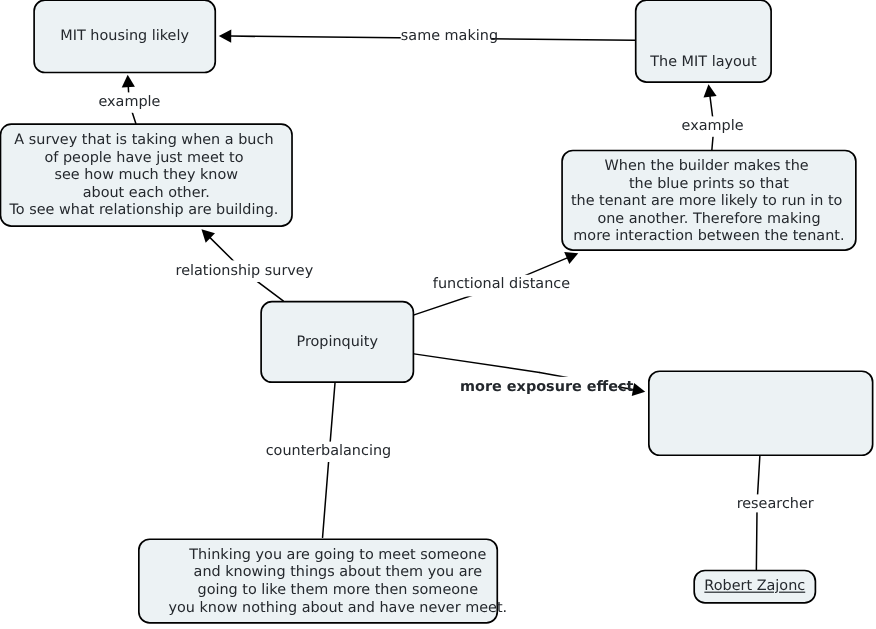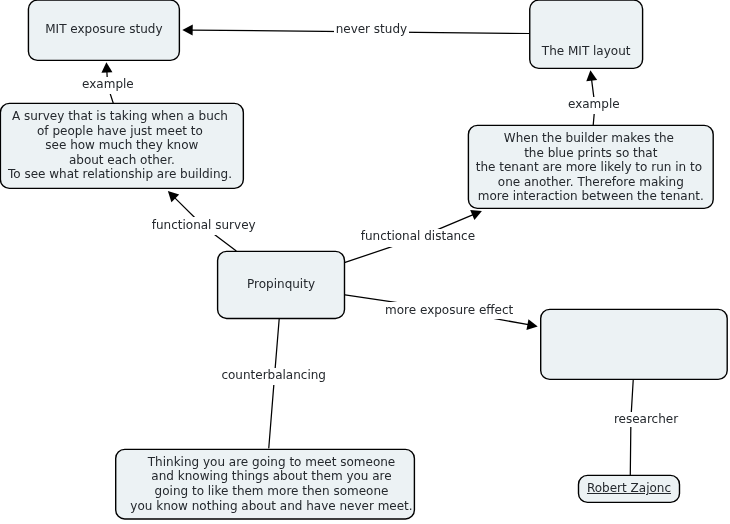--- a/index.html
+++ b/index.html
@@ -63,39 +63,39 @@
         <rect x="28.43" y="0.1" width="150.95" height="60.3" rx="9" ry="9" fill="#ecf2f4" stroke="#000000" stroke-width="1.4"></rect>
         <rect x="529.75" y="0.1" width="112.85" height="68.3" rx="9" ry="9" fill="#ecf2f4" stroke="#000000" stroke-width="1.4"></rect>
         <rect x="0.4" y="103.4" width="242.95" height="85" rx="9" ry="9" fill="#ecf2f4" stroke="#000000" stroke-width="1.4"></rect>
         <rect x="468.4" y="125.4" width="244.8" height="83" rx="9" ry="9" fill="#ecf2f4" stroke="#000000" stroke-width="1.4"></rect>
         <rect x="217.6" y="251.4" width="126.9" height="67.1" rx="9" ry="9" fill="#ecf2f4" stroke="#000000" stroke-width="1.4"></rect>
         <rect x="540.7" y="309.4" width="186.5" height="70" rx="9" ry="9" fill="#ecf2f4" stroke="#000000" stroke-width="1.4"></rect>
         <rect x="115.7" y="449.4" width="298.7" height="69.6" rx="9" ry="9" fill="#ecf2f4" stroke="#000000" stroke-width="1.4"></rect>
         <rect x="578.5" y="475.4" width="101" height="27" rx="9" ry="9" fill="#ecf2f4" stroke="#000000" stroke-width="1.4"></rect>
       </g>
     </svg>
-    <div class="nodetext" style="line-height: 14.6px; left: 28.43px; width: 150.95px; top: 21.9px;">MIT exposure study</div>
+    <div class="nodetext" style="line-height: 14.6px; left: 28.43px; width: 150.95px; top: 21.9px;">MIT housing likely</div>
     <div class="nodetext" style="line-height: 14.6px; left: 529.75px; width: 112.85px; top: 44px;">The MIT layout</div>
     <div class="nodetext" style="line-height: 14.6px; left: 0.4px; width: 242.95px; top: 109px;">A survey that is taking when a buch 
 of people have just meet to 
 see how much they know
 about each other.
 To see what relationship are building. </div>
     <div class="nodetext" style="line-height: 14.6px; left: 468.4px; width: 244.8px; top: 131px;">When the builder makes the 
 the blue prints so that
 the tenant are more likely to run in to 
 one another. Therefore making
 more interaction between the tenant.</div>
     <div class="nodetext" style="line-height: 14.6px; left: 217.6px; width: 126.9px; top: 276.8px;">Propinquity</div>
-    <div class="nodetext" style="line-height: 14.6px; left: 120px; width: 303px; top: 454.8px;">Thinking you are going to meet someone
+    <div class="nodetext" style="line-height: 14.6px; left: 130px; width: 303px; top: 454.8px;">Thinking you are going to meet someone
 and knowing things about them you are
 going to like them more then someone
 you know nothing about and have never meet.</div>
     <div class="nodetext" style="line-height: 14.6px; left: 578.5px; width: 101px; top: 481.3px; text-decoration: underline;">Robert Zajonc</div>
-    <div class="linklabel" style="left: 334px; top: 21.6px; width: 74.8px; height: 17px; line-height: 14px; padding-top: 0.7px;">never study</div>
+    <div class="linklabel" style="left: 334px; top: 21.6px; width: 74.8px; height: 17px; line-height: 14px; padding-top: 0.7px;">same making</div>
     <div class="linklabel" style="left: 80.4px; top: 77.1px; width: 55px; height: 17.3px; line-height: 14px; padding-top: 0px;">example</div>
     <div class="linklabel" style="left: 566.5px; top: 97.2px; width: 54.6px; height: 16.7px; line-height: 14px;">example</div>
-    <div class="linklabel" style="left: 145.7px; top: 217.2px; width: 116px; height: 18.2px; line-height: 14px; padding-top: 0.8px;">functional survey</div>
+    <div class="linklabel" style="left: 145.7px; top: 217.2px; width: 116px; height: 18.2px; line-height: 14px; padding-top: 0.8px;">relationship survey</div>
     <div class="linklabel" style="left: 359.5px; top: 229.2px; width: 116.8px; height: 17.4px; line-height: 14px; padding-top: 0.3px;">functional distance</div>
-    <div class="linklabel" style="left: 383.4px; top: 302px; width: 131.6px; height: 17.3px; line-height: 14px; padding-top: 1.1px;">more exposure effect</div>
+    <div class="linklabel" style="left: 383.4px; top: 314px; width: 131.6px; height: 17.3px; line-height: 14px; padding-top: 1.1px; font-weight: bold;">more exposure effect</div>
     <div class="linklabel" style="left: 220.5px; top: 367.6px; width: 106.4px; height: 17.4px; line-height: 14px; padding-top: 0.4px;">counterbalancing</div>
     <div class="linklabel" style="left: 597px; top: 411.5px; width: 66px; height: 15.6px; line-height: 14px; padding-top: 0.7px; margin-left: 16px;">researcher</div>
   </div>
 
 </body></html>

